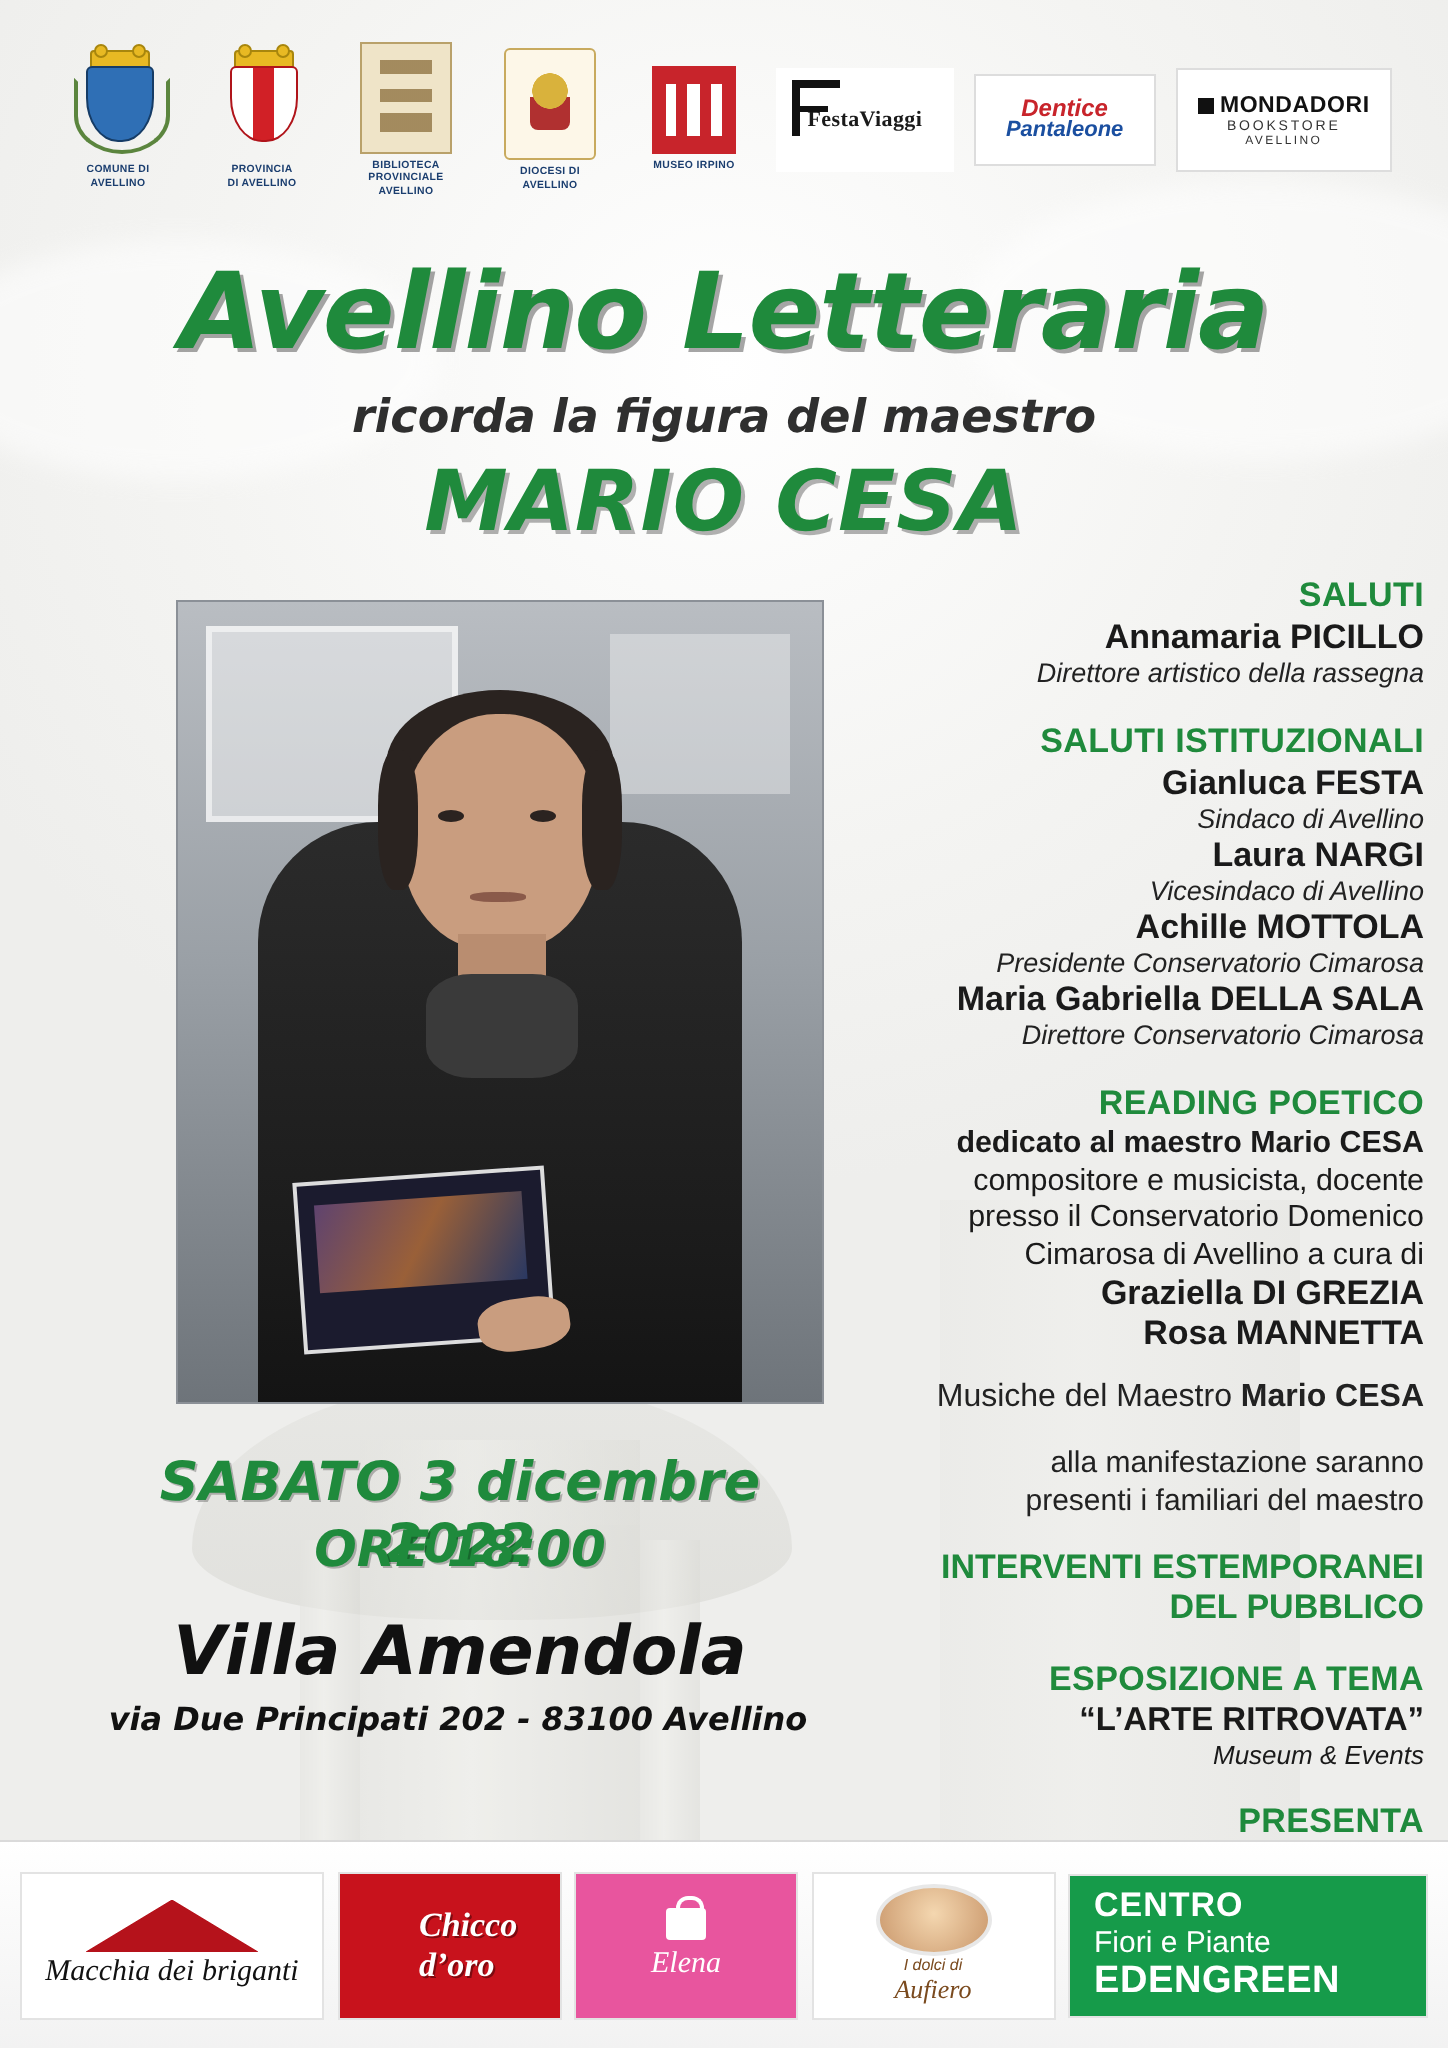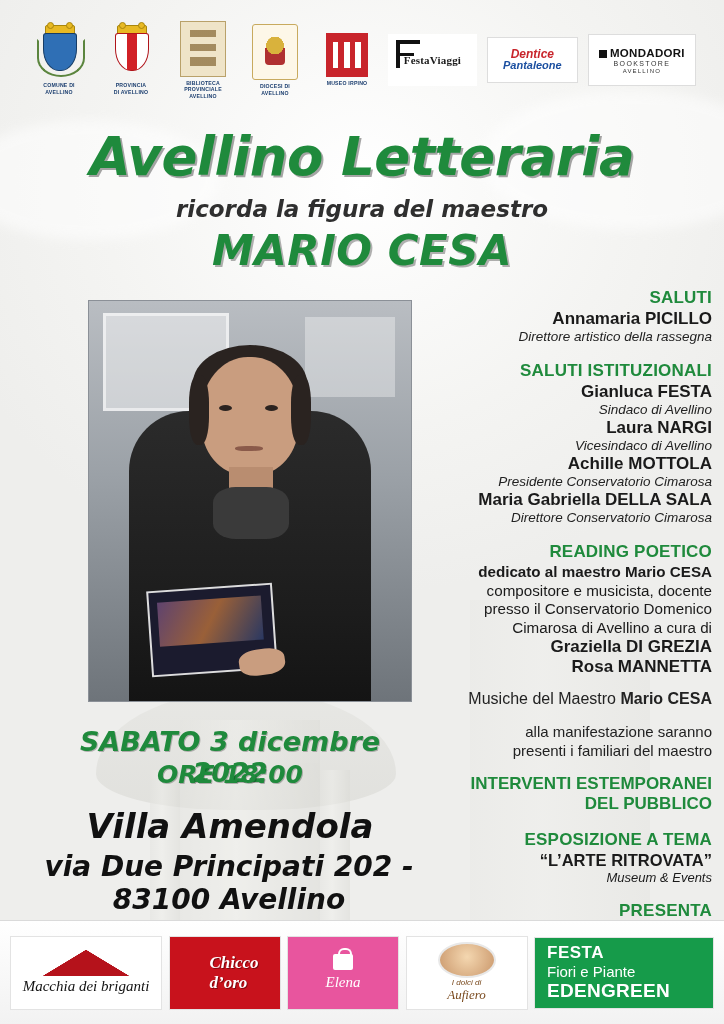--- a/index.html
+++ b/index.html
@@ -490,21 +490,21 @@
     color: #111;
   }
   .address-line {
     position: absolute;
     left: 14px; top: 850px;
     width: 430px;
     text-align: center;
     font-family: "DejaVu Sans", sans-serif;
     font-style: italic;
     font-weight: bold;
-    font-size: 28px;
+    font-size: 16px;
     color: #111;
   }
 
   
   .sponsor-bar {
     position: absolute;
     left: 0; bottom: 0;
     width: 724px;
     height: 104px;
     background: linear-gradient(to bottom, #ffffff 0%, #f2f2f2 100%);
@@ -792,20 +792,20 @@
       <div class="t1">Elena</div>
     </div>
 
     <div class="sp sp-aufiero">
       <div class="plate"></div>
       <div class="t0">I dolci di</div>
       <div class="t1">Aufiero</div>
     </div>
 
     <div class="sp sp-eden">
-      <div class="e1">FESTA</div>
+      <div class="e1">CENTRO</div>
       <div class="e2">Fiori e Piante</div>
       <div class="e3"><span>EDEN</span><span class="lite">GREEN</span></div>
     </div>
 
   </div>
 
 </div>
 
 </body></html>

